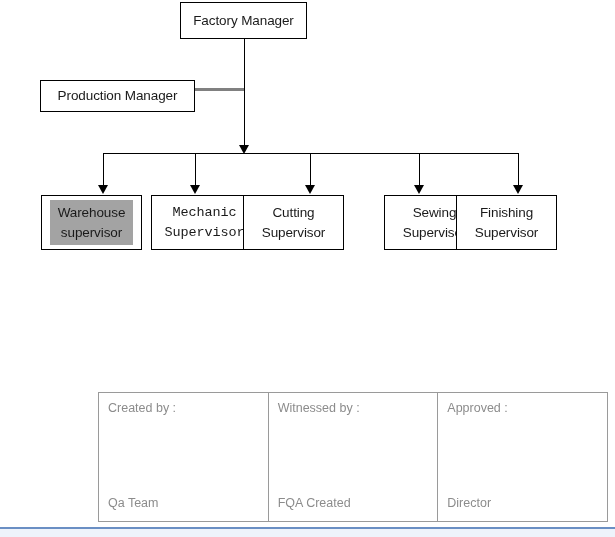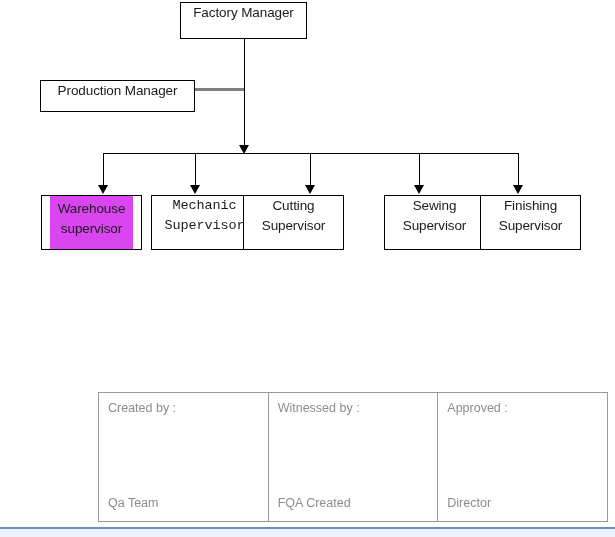--- a/index.html
+++ b/index.html
@@ -19,54 +19,55 @@
     overflow: hidden;
   }
 
   
   .node {
     position: absolute;
     box-sizing: border-box;
     border: 1.5px solid #000000;
     background: #ffffff;
     display: flex;
+    align-items: center;
     justify-content: center;
     text-align: center;
     color: #1a1a1a;
     font-size: 13.5px;
     line-height: 1.45;
     letter-spacing: -0.1px;
   }
   .node-inner {
     display: block;
     padding: 0 4px;
     white-space: pre-line;
   }
   .node.highlighted .node-inner {
-    background: #d946ef;
+    background: #a3a3a3;
     padding: 3px 8px;
     color: #1a1a1a;
   }
 
   #node-factory-manager {
     left: 180px; top: 2px; width: 127px; height: 37px;
   }
   #node-production-manager {
     left: 40px; top: 80px; width: 155px; height: 32px;
   }
 
   .supervisor {
     top: 195px;
     height: 55px;
   }
   #node-warehouse-supervisor  { left: 41px;  width: 101px; }
   #node-mechanic-supervisor   { left: 151px; width: 107px; font-family: Liberation Mono, monospace; }
   #node-cutting-supervisor    { left: 243px; width: 101px; }
   #node-sewing-supervisor     { left: 384px; width: 101px; }
-  #node-finishing-supervisor  { left: 480px; width: 101px; }
+  #node-finishing-supervisor  { left: 456px; width: 101px; }
 
   
   .connector {
     position: absolute;
     background: #000000;
   }
   .v-line { width: 1.5px; }
   .h-line { height: 1.5px; }
 
   

